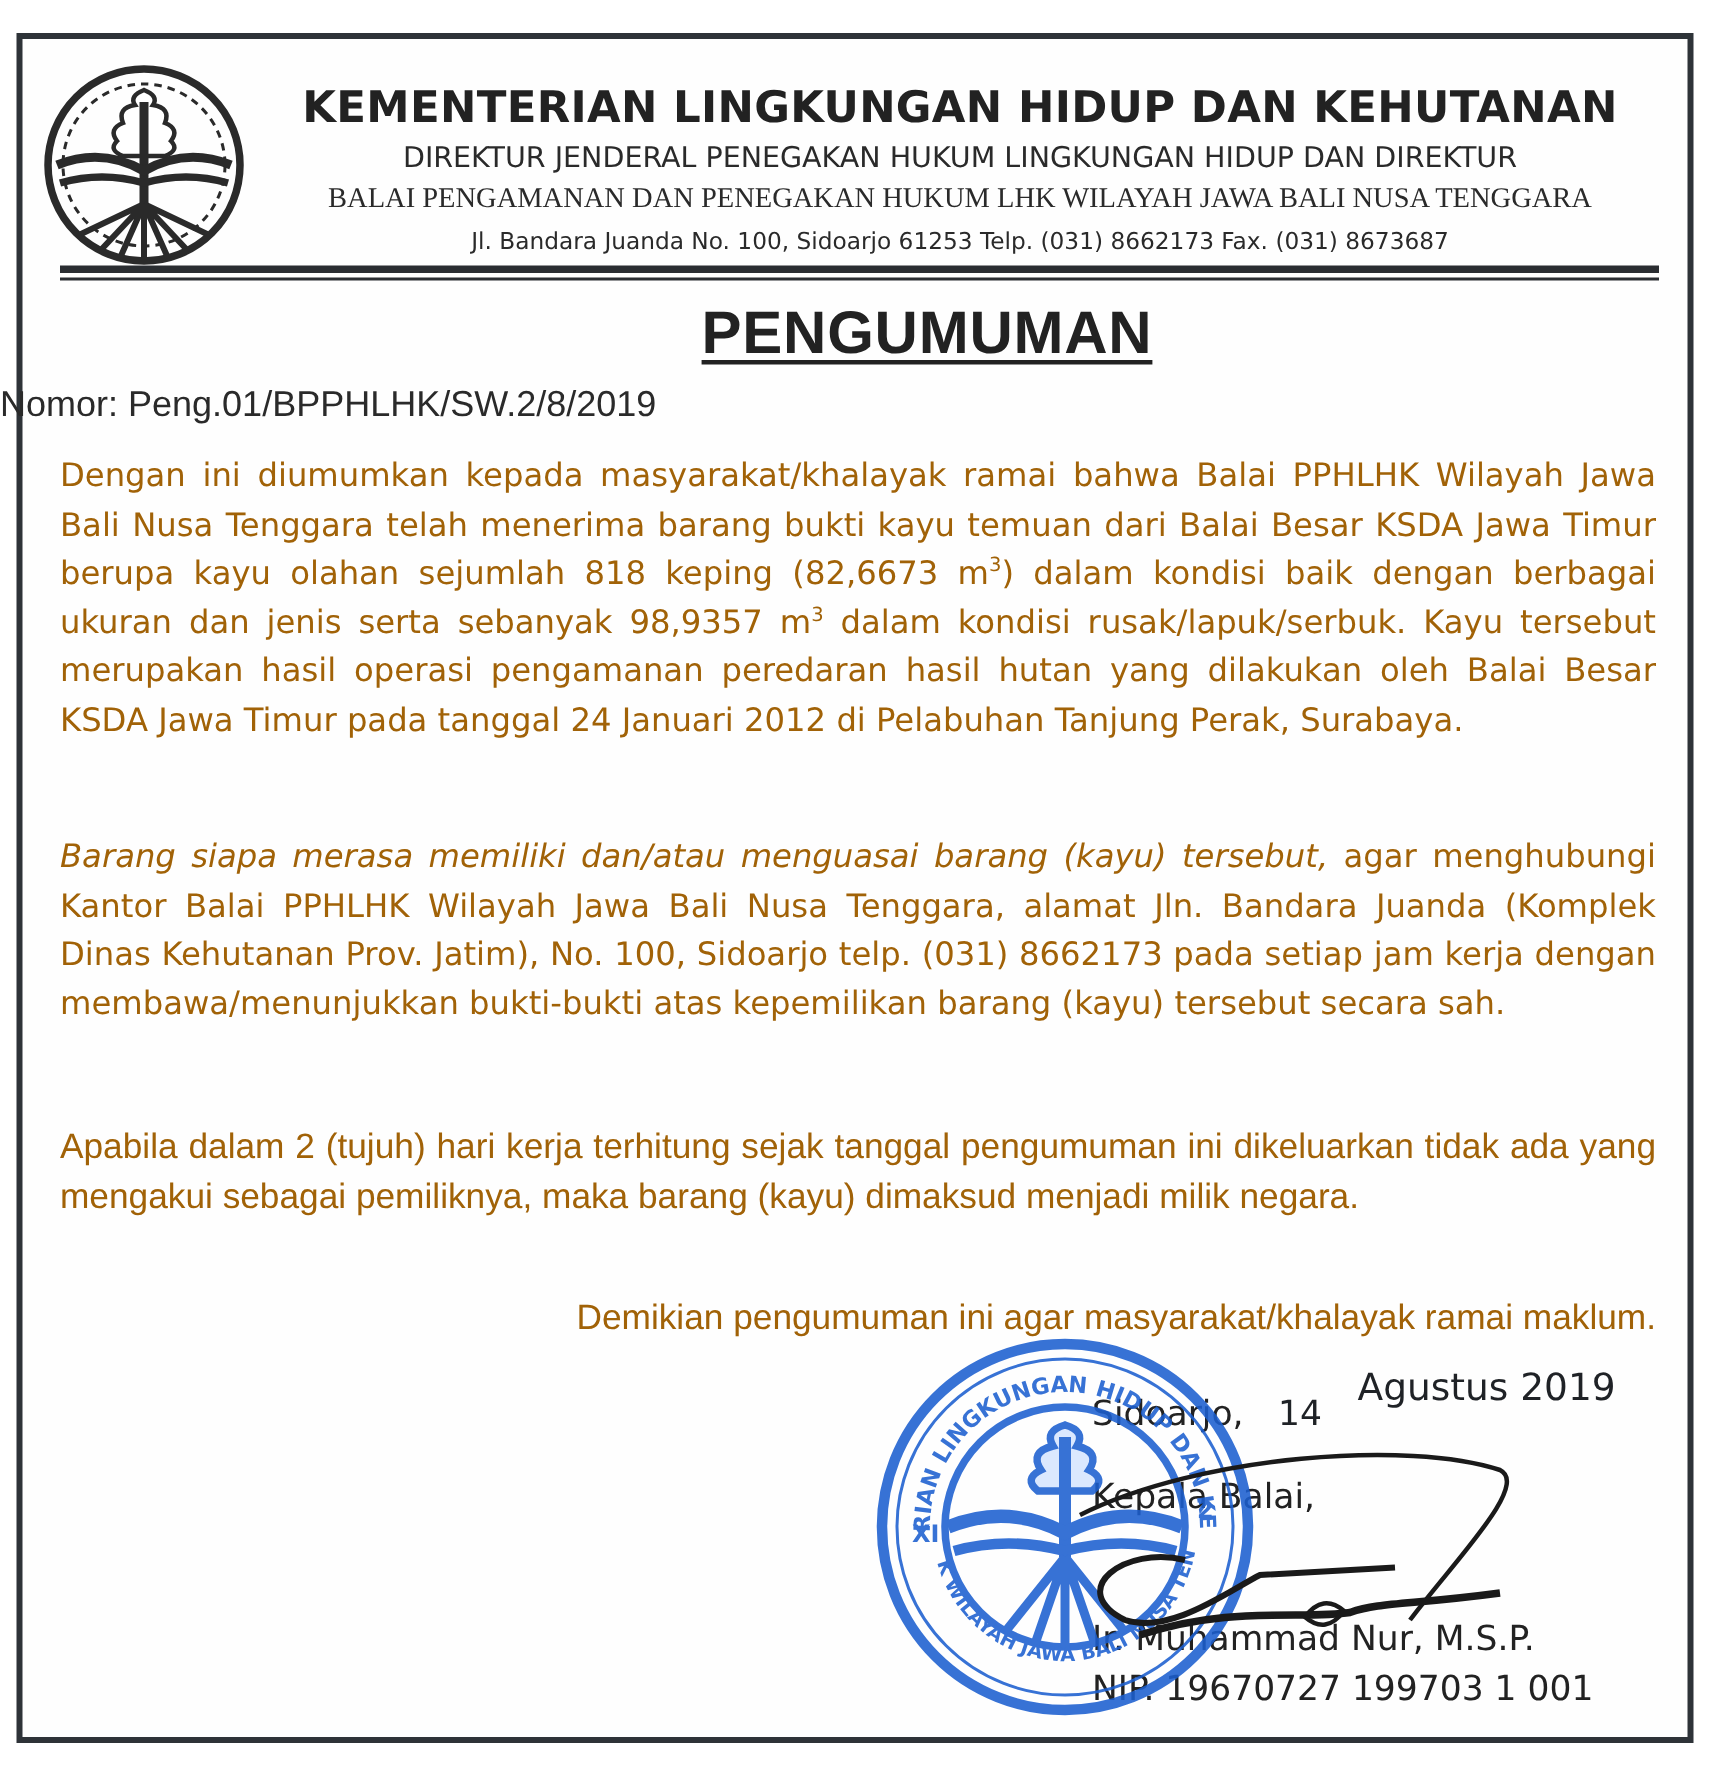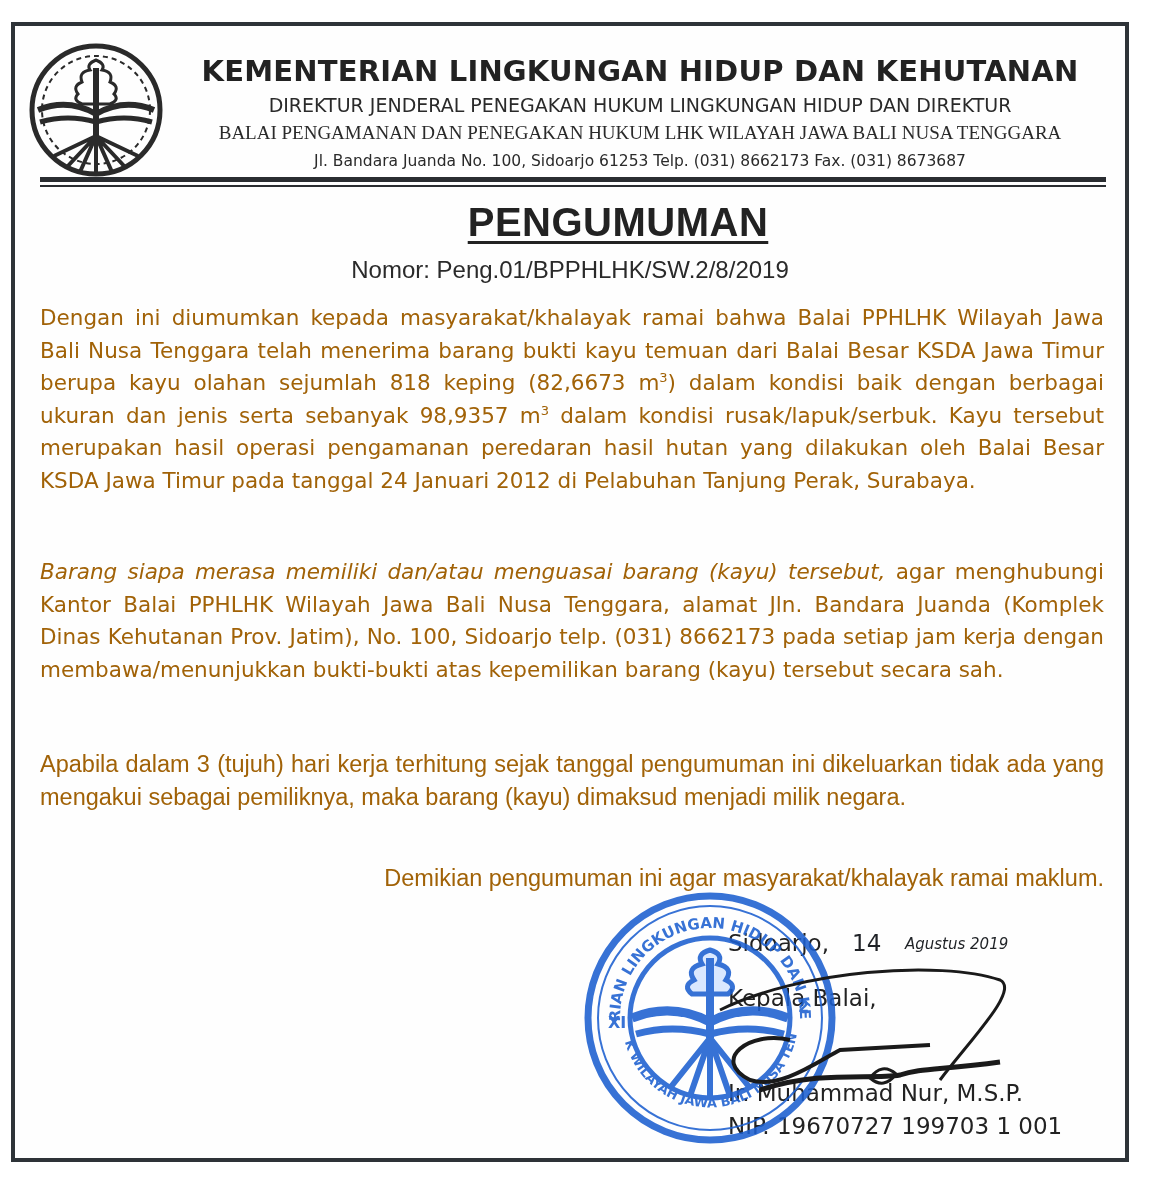--- a/index.html
+++ b/index.html
@@ -13,34 +13,34 @@
   .kop-line { position: absolute; left: 170px; width: 940px; text-align: center; color: #2a2a2a; }
   .kop-l1 { top: 94px; font-size: 19px; }
   .kop-l2 { top: 122px; font-size: 19px; font-family: Liberation Serif, serif; }
   .kop-l3 { top: 152px; font-size: 15.5px; }
   .rule-thick { position: absolute; left: 40px; top: 177px; width: 1066px; height: 5px; background: #2a2d31; }
   .rule-thin { position: absolute; left: 40px; top: 185px; width: 1066px; height: 2px; background: #2a2d31; }
   .doc-title { position: absolute; left: 16px; top: 200px; width: 1140px; text-align: center; margin-left: 32px; }
   .doc-title span { font-family: "Liberation Sans", sans-serif; font-weight: bold; font-size: 40px;
                     text-decoration: underline; text-decoration-thickness: 3px; text-underline-offset: 5px;
                     letter-spacing: 0.5px; color: #222; }
-  .doc-number { position: absolute; left: 0; top: 256px; width: 1140px; text-align: center;
+  .doc-number { position: absolute; left: 0; top: 256px; width: 1140px; 
                 font-family: "Liberation Sans", sans-serif; font-size: 24px; color: #2a2a2a; }
   .para { position: absolute; left: 40px; width: 1064px; font-size: 21.5px; line-height: 32.5px;
           text-align: justify; color: #a16207; margin: 0; }
   .p1 { top: 302px; }
   .p2 { top: 556px; }
   .p3 { top: 748px; font-family: "Liberation Sans", sans-serif; font-size: 23.5px; }
   .p4 { top: 862px; font-family: "Liberation Sans", sans-serif; font-size: 23.5px; text-align: right; }
   .italic { font-style: italic; }
   sup { font-size: 13px; line-height: 0; }
   .sig { position: absolute; left: 728px; font-size: 23px; color: #222; white-space: nowrap; }
   .sig-place { top: 930px; }
   .sig-day { position: absolute; left: 852px; top: 930px; font-size: 23px; }
-  .sig-date { position: absolute; left: 905px; top: 935px; font-size: 15px; font-style: italic; }
+  .sig-date { position: absolute; left: 905px; top: 910px; font-size: 25px; }
   .sig-role { top: 985px; }
   .sig-name { top: 1080px; }
   .sig-nip { top: 1113px; }
   .stamp { position: absolute; left: 580px; top: 888px; width: 260px; height: 260px; opacity: 0.88; }
   .signature { position: absolute; left: 640px; top: 950px; width: 380px; height: 170px; }
 </style>
 </head>
 <body>
 
 <div class="frame"></div>
@@ -64,21 +64,21 @@
 
 <div class="doc-title">
   <span>PENGUMUMAN</span>
 </div>
 <div class="doc-number">Nomor: Peng.01/BPPHLHK/SW.2/8/2019</div>
 
 <p class="para p1"><span>Dengan ini diumumkan kepada masyarakat/khalayak ramai bahwa Balai PPHLHK Wilayah Jawa Bali Nusa Tenggara telah menerima barang bukti kayu temuan dari Balai Besar KSDA Jawa Timur berupa kayu olahan sejumlah 818 keping (82,6673 m</span><sup>3</sup><span>) dalam kondisi baik dengan berbagai ukuran dan jenis serta sebanyak 98,9357 m</span><sup>3</sup><span> dalam kondisi rusak/lapuk/serbuk. Kayu tersebut merupakan hasil operasi pengamanan peredaran hasil hutan yang dilakukan oleh Balai Besar KSDA Jawa Timur pada tanggal 24 Januari 2012 di Pelabuhan Tanjung Perak, Surabaya.</span></p>
 
 <p class="para p2"><span class="italic">Barang siapa merasa memiliki dan/atau menguasai barang (kayu) tersebut,</span><span> agar menghubungi Kantor Balai PPHLHK Wilayah Jawa Bali Nusa Tenggara, alamat Jln. Bandara Juanda (Komplek Dinas Kehutanan Prov. Jatim), No. 100, Sidoarjo telp. (031) 8662173 pada setiap jam kerja dengan membawa/menunjukkan bukti-bukti atas kepemilikan barang (kayu) tersebut secara sah.</span></p>
 
-<p class="para p3">Apabila dalam 3 (tujuh) hari kerja terhitung sejak tanggal pengumuman ini dikeluarkan tidak ada yang mengakui sebagai pemiliknya, maka barang (kayu) dimaksud menjadi milik negara.</p>
+<p class="para p3">Apabila dalam 2 (tujuh) hari kerja terhitung sejak tanggal pengumuman ini dikeluarkan tidak ada yang mengakui sebagai pemiliknya, maka barang (kayu) dimaksud menjadi milik negara.</p>
 
 <p class="para p4">Demikian pengumuman ini agar masyarakat/khalayak ramai maklum.</p>
 
 <div class="sig sig-place">Sidoarjo,</div>
 <div class="sig-day">14</div>
 <div class="sig-date">Agustus 2019</div>
 <div class="sig sig-role">Kepala Balai,</div>
 <div class="sig sig-name">Ir. Muhammad Nur, M.S.P.</div>
 <div class="sig sig-nip">NIP. 19670727 199703 1 001</div>
 

